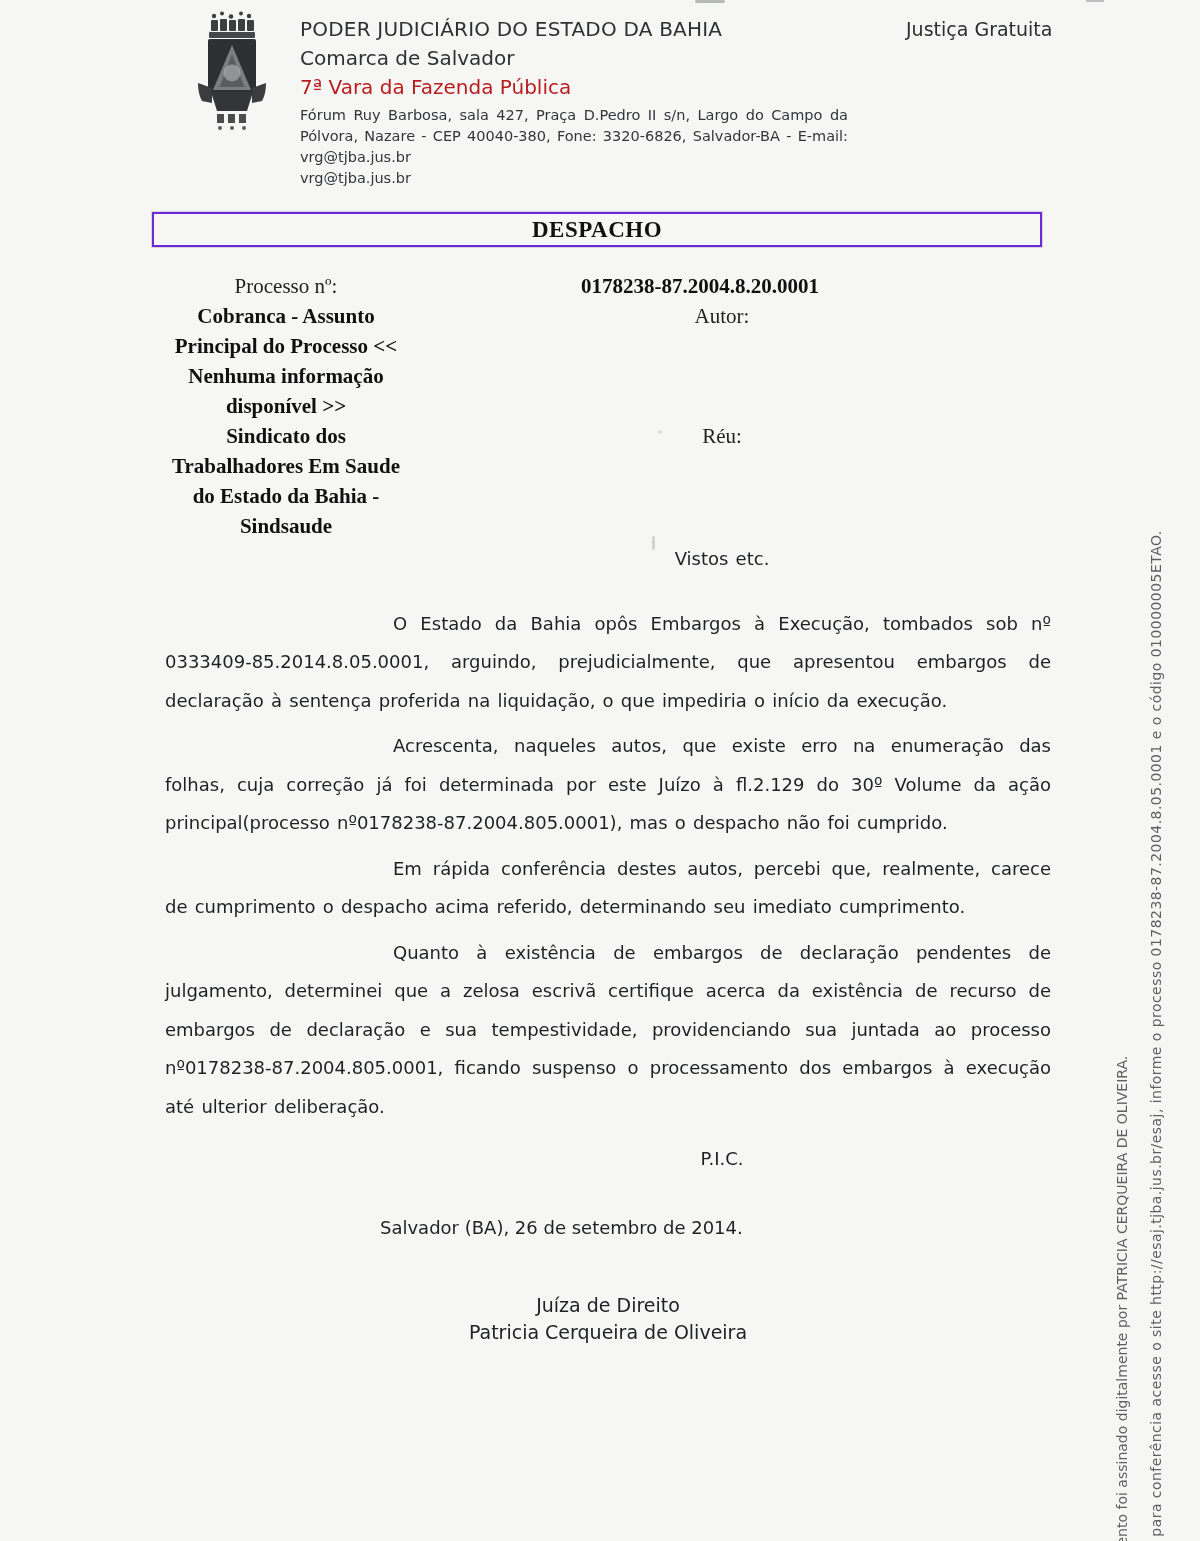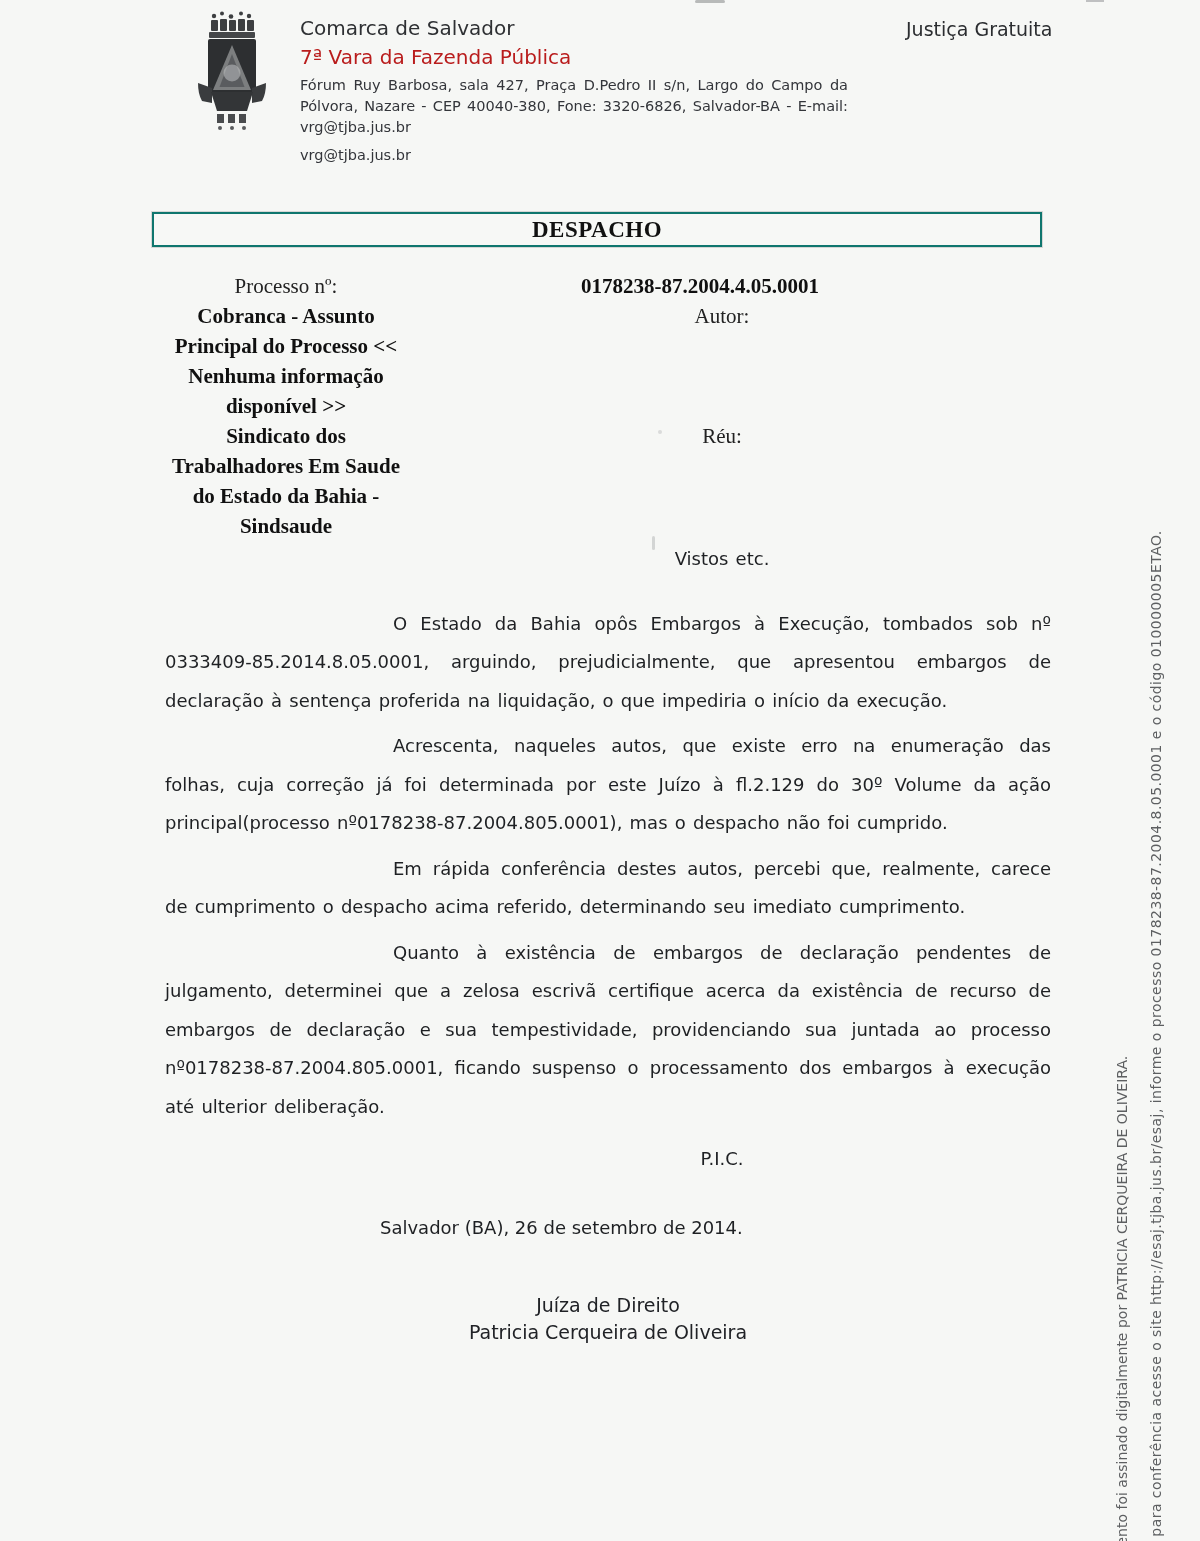--- a/index.html
+++ b/index.html
@@ -12,26 +12,26 @@
     overflow:hidden;
     color:#1f1f1f;
   }
   
   .seal{position:absolute;left:198px;top:10px;width:68px;height:130px;filter:blur(.4px);}
   .header-text{position:absolute;left:300px;top:14px;width:552px;}
   .court-name{font-size:20px;line-height:30px;color:#2e3033;letter-spacing:.2px;white-space:nowrap;}
   .comarca{font-size:20px;line-height:28px;color:#2e3033;}
   .vara{font-size:20px;line-height:30px;color:#b91c1c;}
   .address{font-size:14.5px;line-height:21px;color:#33353a;text-align:justify;width:548px;margin-top:3px;}
-  .email2{font-size:14.5px;line-height:21px;color:#33353a;margin-top:7px;}
+  .email2{font-size:14.5px;line-height:21px;color:#33353a;}
   .free-justice{position:absolute;left:906px;top:18px;font-size:19px;color:#2b2d30;}
   
   .title-box{
     position:absolute;left:152px;top:212px;width:886px;height:31px;
-    border:2px solid #0f766e;box-shadow:0 0 0 1px rgba(70,70,70,.18);
+    border:2px solid #6d28d9;box-shadow:0 0 0 1px rgba(70,70,70,.18);
     display:flex;align-items:center;justify-content:center;background:#f7f8f6;
   }
   .title-box span{font-family:"Liberation Serif",serif;font-weight:bold;font-size:23px;letter-spacing:.5px;color:#111;}
   
   .meta{position:absolute;left:172px;top:271px;width:872px;display:grid;grid-template-columns:228px 1fr;font-family:"Liberation Serif",serif;font-size:21px;line-height:30px;text-align:center;}
   .meta .label{color:#222;}
   .meta .value{font-weight:bold;color:#101010;max-width:600px;}
   
   .body{position:absolute;left:165px;top:540px;width:886px;font-size:18px;line-height:38.5px;color:#1e2023;}
   .body p{margin:0 0 7px 0;text-align:justify;text-indent:228px;word-spacing:1.5px;}
@@ -83,35 +83,36 @@
     <path d="M13 82 L55 82 L49 101 L19 101 Z" fill="#333537"></path>
     <rect x="19" y="104" width="7" height="9" fill="#4a4c4e"></rect>
     <rect x="30" y="104" width="7" height="9" fill="#4a4c4e"></rect>
     <rect x="41" y="104" width="7" height="9" fill="#4a4c4e"></rect>
     <circle cx="22" cy="118" r="2" fill="#5a5c5e"></circle>
       <circle cx="34" cy="118" r="2" fill="#5a5c5e"></circle>
       <circle cx="46" cy="118" r="2" fill="#5a5c5e"></circle>
   </svg>
 
   <div class="header-text">
+    <div class="court-name">PODER JUDICIÁRIO DO ESTADO DA BAHIA</div>
     <div class="comarca">Comarca de Salvador</div>
     <div class="vara">7ª Vara da Fazenda Pública</div>
     <div class="address">Fórum Ruy Barbosa, sala 427, Praça D.Pedro II s/n, Largo do Campo da Pólvora, Nazare - CEP 40040-380, Fone: 3320-6826, Salvador-BA - E-mail: vrg@tjba.jus.br</div>
     <div class="email2">vrg@tjba.jus.br</div>
   </div>
 
   <div class="free-justice">Justiça Gratuita</div>
 
   <div class="title-box">
     <span>DESPACHO</span>
   </div>
 
   <div class="meta">
     <div class="label">Processo nº:</div>
-    <div class="value">0178238-87.2004.4.05.0001</div>
+    <div class="value">0178238-87.2004.8.20.0001</div>
     <div class="value">Cobranca - Assunto Principal do Processo &lt;&lt; Nenhuma informação disponível &gt;&gt;</div>
     <div class="label">Autor:</div>
     <div class="value">Sindicato dos Trabalhadores Em Saude do Estado da Bahia - Sindsaude</div>
     <div class="label">Réu:</div>
   </div>
 
   <div class="body">
     <p class="opening no-just">Vistos etc.</p>
     <p>O Estado da Bahia opôs Embargos à Execução, tombados sob nº 0333409-85.2014.8.05.0001, arguindo, prejudicialmente, que apresentou embargos de declaração à sentença proferida na liquidação, o que impediria o início da execução.</p>
     <p>Acrescenta, naqueles autos, que existe erro na enumeração das folhas, cuja correção já foi determinada por este Juízo à fl.2.129 do 30º Volume da ação principal(processo nº0178238-87.2004.805.0001), mas o despacho não foi cumprido.</p>

